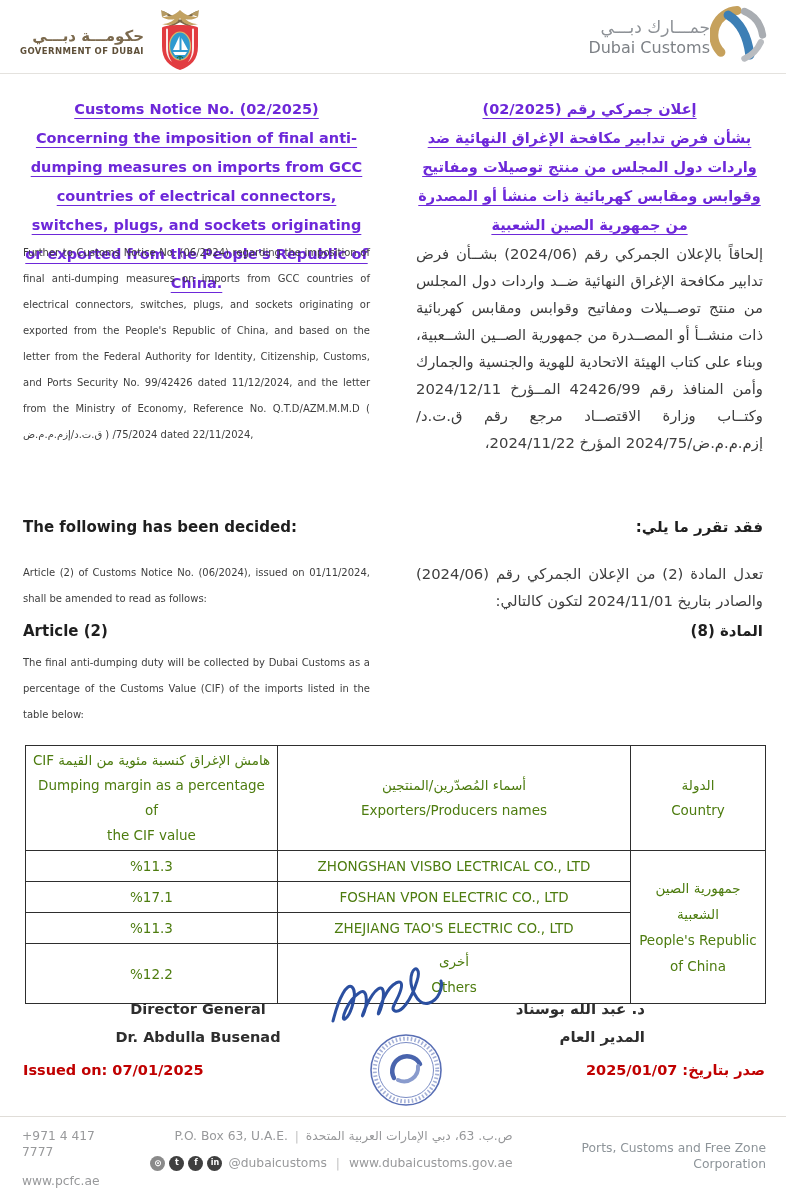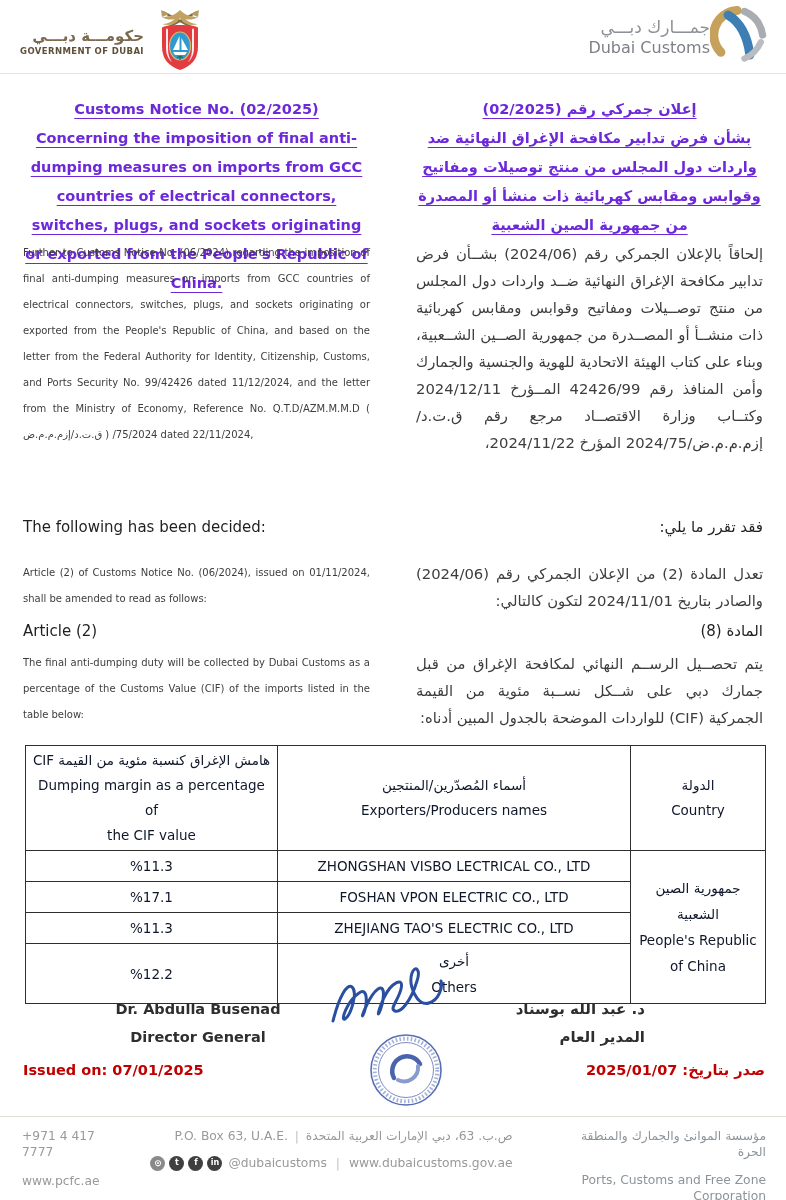--- a/index.html
+++ b/index.html
@@ -30,24 +30,24 @@
   .b-p1 { height:278px; }
   .b-decided { height:42px; }
   .b-p2 { height:62px; }
   .b-article { height:28px; }
   .red-title {
     color:#6d28d9; font-weight:bold; font-size:14.5px; line-height:29px;
     text-align:center; text-decoration:underline; text-underline-offset:4px;
   }
   .body-p { font-size:10px; line-height:26px; text-align:justify; color:#3d3d3d; }
   .body-p.ar { font-size:14.8px; line-height:27px; }
-  .bold-head { font-size:15px; font-weight:normal; color:#1f1f1f; }
-
-  
-  .notice-table { position:absolute; top:745px; left:25px; width:740px; border-collapse:collapse; font-size:13.5px; color:#0f172a; table-layout:fixed; }
+  .bold-head { font-size:15px; font-weight:bold; color:#1f1f1f; }
+
+  
+  .notice-table { position:absolute; top:745px; left:25px; width:740px; border-collapse:collapse; font-size:13.5px; color:#4d7c0f; table-layout:fixed; }
   .notice-table th, .notice-table td { border:1.5px solid #2e2e2e; text-align:center; vertical-align:middle; padding:2px 6px; font-weight:normal; }
   .notice-table th { height:82px; line-height:25px; }
   .row-s td { height:31px; }
   .row-l td { height:60px; line-height:26px; }
   .country-cell { line-height:26px; }
 
   
   .sig-en { position:absolute; left:78px; top:995px; width:240px; text-align:center; font-weight:bold; font-size:14.5px; color:#2e2e2e; line-height:28px; }
   .sig-ar { position:absolute; left:455px; top:995px; width:190px; text-align:right; font-weight:bold; font-size:15px; color:#2e2e2e; line-height:28px; direction:rtl; }
   .sig-scribble { position:absolute; left:325px; top:963px; }
@@ -131,21 +131,20 @@
 
     <div class="col ar" dir="rtl">
       <div class="b-title">
         <div class="red-title">إعلان جمركي رقم (02/2025)</div>
         <div class="red-title">بشأن فرض تدابير مكافحة الإغراق النهائية ضد واردات دول المجلس من منتج توصيلات ومفاتيح وقوابس ومقابس كهربائية ذات منشأ أو المصدرة من جمهورية الصين الشعبية</div>
       </div>
       <div class="b-p1 body-p ar">إلحاقاً بالإعلان الجمركي رقم (2024/06) بشــأن فرض تدابير مكافحة الإغراق النهائية ضــد واردات دول المجلس من منتج توصــيلات ومفاتيح وقوابس ومقابس كهربائية ذات منشــأ أو المصــدرة من جمهورية الصــين الشــعبية، وبناء على كتاب الهيئة الاتحادية للهوية والجنسية والجمارك وأمن المنافذ رقم 42426/99 المــؤرخ 2024/12/11 وكتــاب وزارة الاقتصــاد مرجع رقم ق.ت.د/إزم.م.م.ض/2024/75 المؤرخ 2024/11/22،</div>
       <div class="b-decided bold-head">فقد تقرر ما يلي:</div>
       <div class="b-p2 body-p ar">تعدل المادة (2) من الإعلان الجمركي رقم (2024/06) والصادر بتاريخ 2024/11/01 لتكون كالتالي:</div>
       <div class="b-article bold-head">المادة (8)</div>
-      <div class="body-p ar">يتم تحصــيل الرســم النهائي لمكافحة الإغراق من قبل جمارك دبي على شــكل نســبة مئوية من القيمة الجمركية (CIF) للواردات الموضحة بالجدول المبين أدناه:</div>
     </div>
   </div>
 
   <table class="notice-table">
     <colgroup>
         <col style="width:252px">
         <col style="width:353px">
         <col style="width:135px">
       </colgroup>
     <tbody>
@@ -184,22 +183,22 @@
         <td>%12.2</td>
         <td>
           <div dir="rtl">أخرى</div>
           <div>Others</div>
         </td>
       </tr>
     </tbody>
   </table>
 
   <div class="sig-en">
+    <div>Director General</div>
     <div>Dr. Abdulla Busenad</div>
-    <div>Director General</div>
   </div>
 
   <div class="sig-scribble">
     <svg width="160" height="80" viewBox="0 0 160 80">
       <path d="M8 58 C14 34 22 20 27 24 C33 29 26 52 20 56 C15 59 22 38 34 30 C44 23 42 44 38 52 C35 58 44 32 53 26 C62 20 58 42 54 50 C51 56 58 30 68 22 C74 17 78 18 76 26 C73 38 64 46 70 48 C76 50 86 38 92 18 C96 6 90 2 87 10 C83 22 92 44 104 40 C114 37 118 24 116 18" stroke="#2b4fa0" stroke-width="3" fill="none" stroke-linecap="round"></path>
     </svg>
   </div>
 
   <div class="stamp">
     <svg width="76" height="76" viewBox="0 0 76 76">
@@ -237,19 +236,18 @@
             <span class="soc-ic">t</span>
             <span class="soc-ic">f</span>
             <span class="soc-ic">in</span>
           </span>
           <span>@dubaicustoms</span>
           <span class="divider">|</span>
           <span>www.dubaicustoms.gov.ae</span>
         </div>
       </div>
       <div class="f-right">
-        <div dir="rtl">مؤسسة الموانئ والجمارك والمنطقة الحرة</div>
         <div class="line2">Ports, Customs and Free Zone Corporation</div>
       </div>
     </div>
   </div>
 
 </div>
 
 </body></html>

